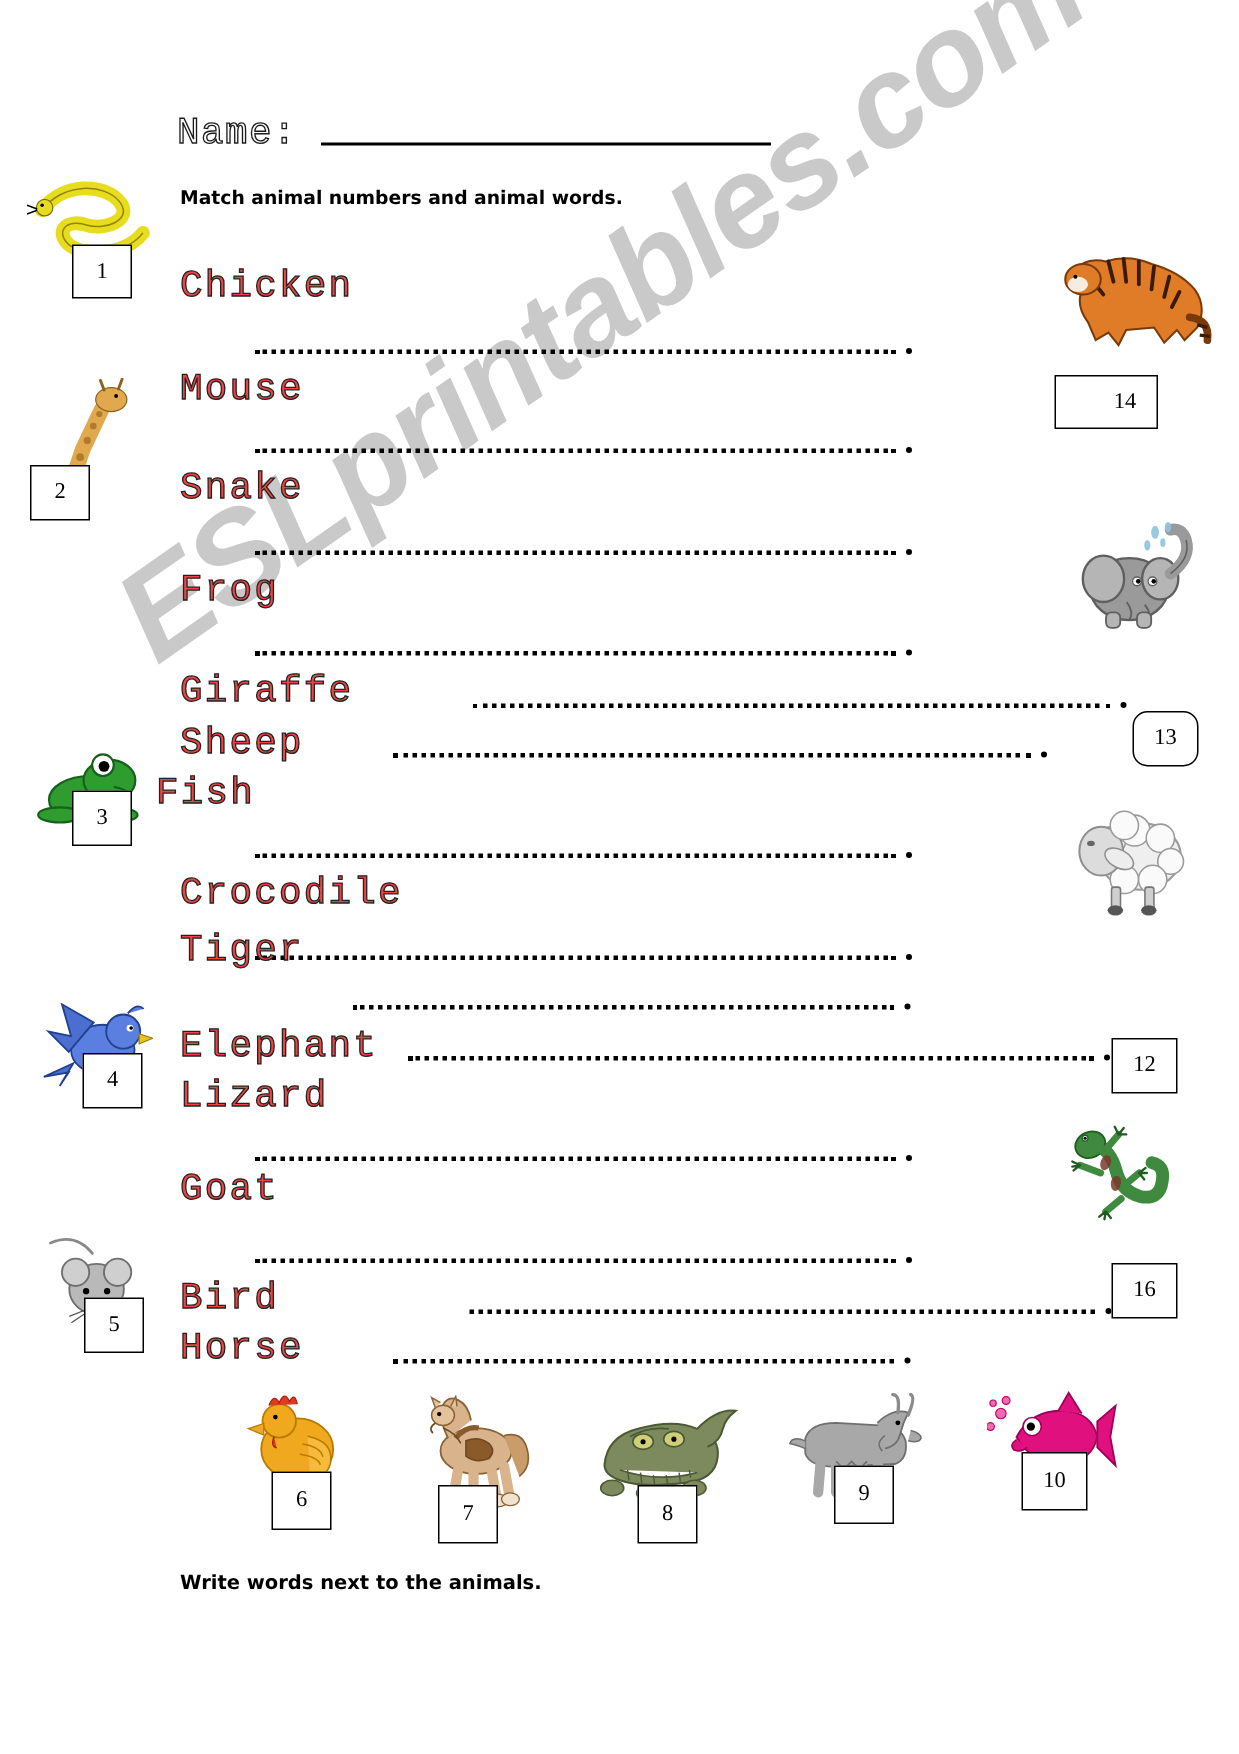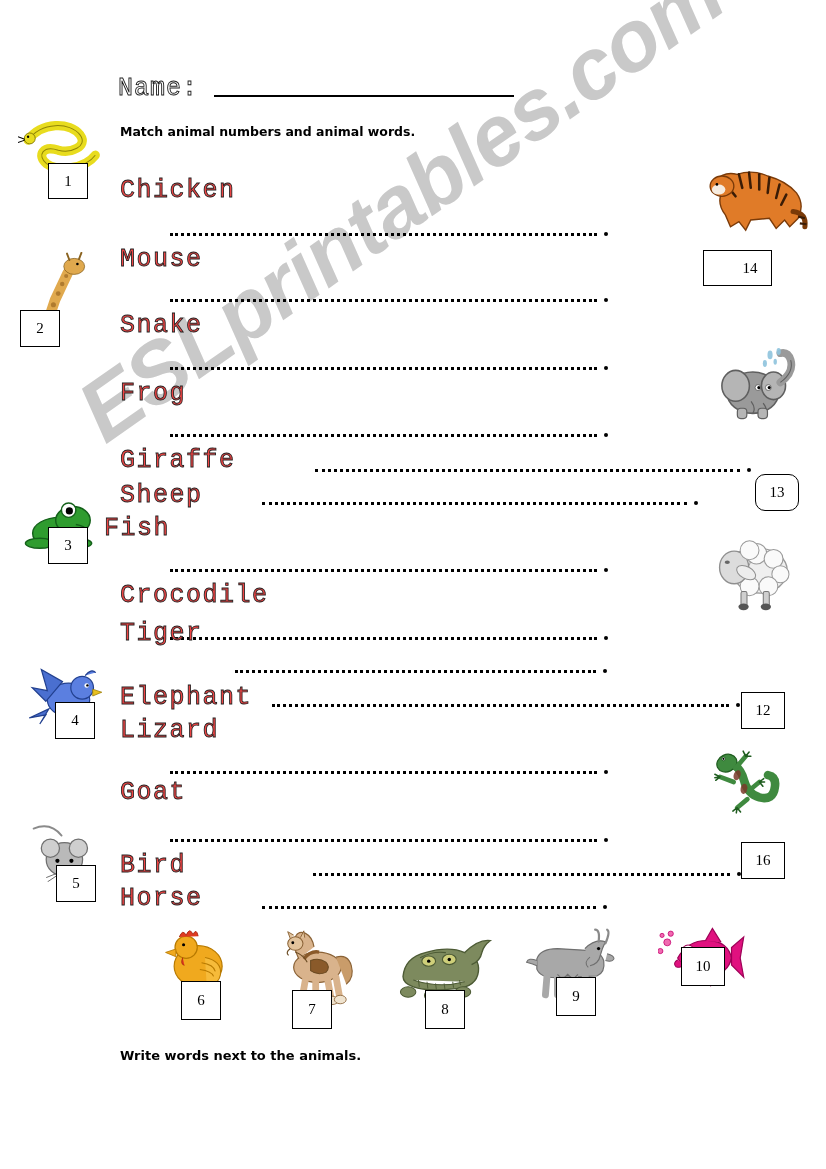--- a/index.html
+++ b/index.html
@@ -230,21 +230,21 @@
   <div id="boxes-layer">
       <div class="numbox" style="left: 48px; top: 163px; width: 38px; height: 34px;">1</div>
       <div class="numbox" style="left: 20px; top: 310px; width: 38px; height: 35px;">2</div>
       <div class="numbox" style="left: 48px; top: 527px; width: 38px; height: 35px;">3</div>
       <div class="numbox" style="left: 55px; top: 702px; width: 38px; height: 35px;">4</div>
       <div class="numbox" style="left: 56px; top: 865px; width: 38px; height: 35px;">5</div>
       <div class="numbox" style="left: 181px; top: 981px; width: 38px; height: 37px;">6</div>
       <div class="numbox" style="left: 292px; top: 990px; width: 38px; height: 37px;">7</div>
       <div class="numbox" style="left: 425px; top: 990px; width: 38px; height: 37px;">8</div>
       <div class="numbox" style="left: 556px; top: 977px; width: 38px; height: 37px;">9</div>
-      <div class="numbox" style="left: 681px; top: 947px; width: 42px; height: 37px;">10</div>
+      <div class="numbox" style="left: 681px; top: 968px; width: 42px; height: 37px;">10</div>
       <div class="numbox" style="left: 741px; top: 842px; width: 42px; height: 35px;">16</div>
       <div class="numbox" style="left: 741px; top: 676px; width: 42px; height: 35px; margin-top: 16px;">12</div>
       <div class="numbox" style="left: 755px; top: 474px; width: 42px; height: 35px; border-radius: 10px;">13</div>
       <div class="numbox" style="left: 703px; top: 250px; width: 42px; height: 34px; padding-left: 25px;">14</div>
     </div>
   <div id="animals-layer">
       <div class="animal" style="left: 18px; top: 115px; width: 84px; height: 62px;">
         <svg viewBox="0 0 100 70">
      <path d="M12 28 C28 6 62 6 74 22 C84 36 62 44 48 40 C30 34 22 46 34 56 C48 66 80 62 92 46" fill="none" stroke="#e8dc1e" stroke-width="11" stroke-linecap="round"></path>
      <path d="M12 28 C28 6 62 6 74 22 C84 36 62 44 48 40 C30 34 22 46 34 56 C48 66 80 62 92 46" fill="none" stroke="#7a6f00" stroke-width="1.2" opacity=".8"></path>

